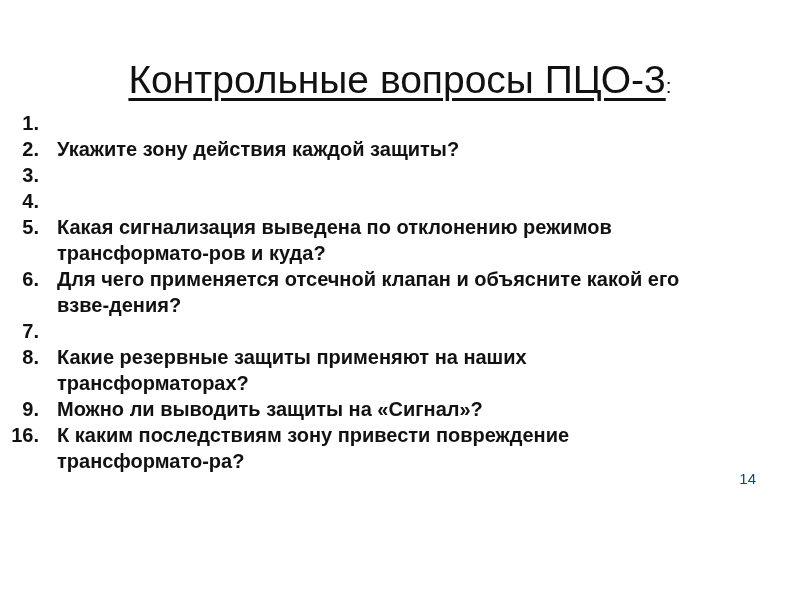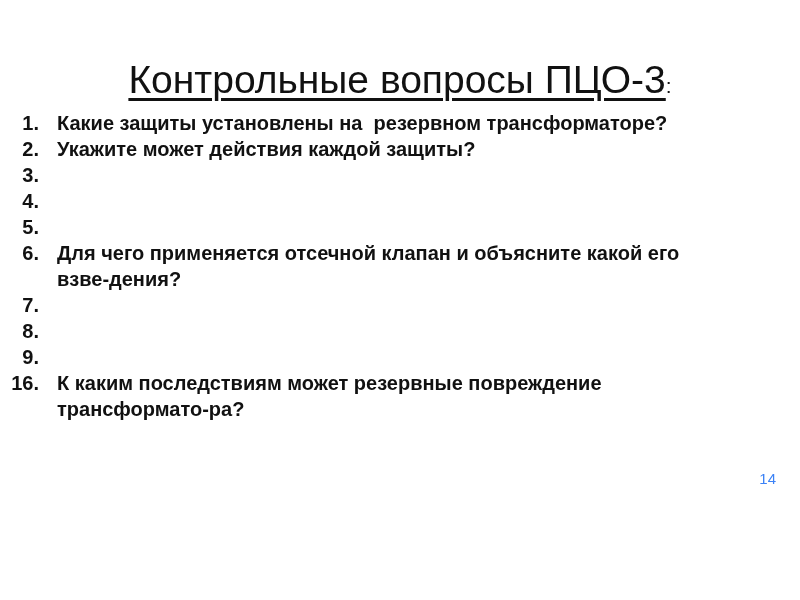--- a/index.html
+++ b/index.html
@@ -55,70 +55,74 @@
   .question-text {
     margin-left: 18px;
     font-size: 20px;
     font-weight: bold;
     line-height: 26px;
     color: #111111;
     white-space: pre;
   }
   .page-number {
     position: absolute;
-    right: 24px;
+    right: 44px;
     bottom: 37px;
     font-size: 15px;
     font-weight: normal;
-    color: #3b82f6;
+    color: #0c4a6e;
   }
 </style>
 </head>
 <body>
 
 <div class="slide">
 
   <div class="title-row">
     <span class="title-text">Контрольные вопросы ПЦО-3</span><span class="title-colon">:</span>
   </div>
 
   <div class="question-list">
     <div class="question-item">
       <div class="question-num">1.</div>
-      <div class="question-text">Какие защиты установлены на  резервном трансформаторе?</div>
     </div>
     <div class="question-item">
       <div class="question-num">2.</div>
-      <div class="question-text">Укажите может действия каждой защиты?</div>
+      <div class="question-text">Укажите зону действия каждой защиты?</div>
     </div>
     <div class="question-item">
       <div class="question-num">3.</div>
     </div>
     <div class="question-item">
       <div class="question-num">4.</div>
     </div>
     <div class="question-item">
       <div class="question-num">5.</div>
+      <div class="question-text">Какая сигнализация выведена по отклонению режимов
+трансформато-ров и куда?</div>
     </div>
     <div class="question-item">
       <div class="question-num">6.</div>
       <div class="question-text">Для чего применяется отсечной клапан и объясните какой его
 взве-дения?</div>
     </div>
     <div class="question-item">
       <div class="question-num">7.</div>
     </div>
     <div class="question-item">
       <div class="question-num">8.</div>
+      <div class="question-text">Какие резервные защиты применяют на наших
+трансформаторах?</div>
     </div>
     <div class="question-item">
       <div class="question-num">9.</div>
+      <div class="question-text">Можно ли выводить защиты на «Сигнал»?</div>
     </div>
     <div class="question-item">
       <div class="question-num">16.</div>
-      <div class="question-text">К каким последствиям может резервные повреждение
+      <div class="question-text">К каким последствиям зону привести повреждение
 трансформато-ра?</div>
     </div>
   </div>
 
   <div class="page-number">14</div>
 
 </div>
 
 </body></html>

